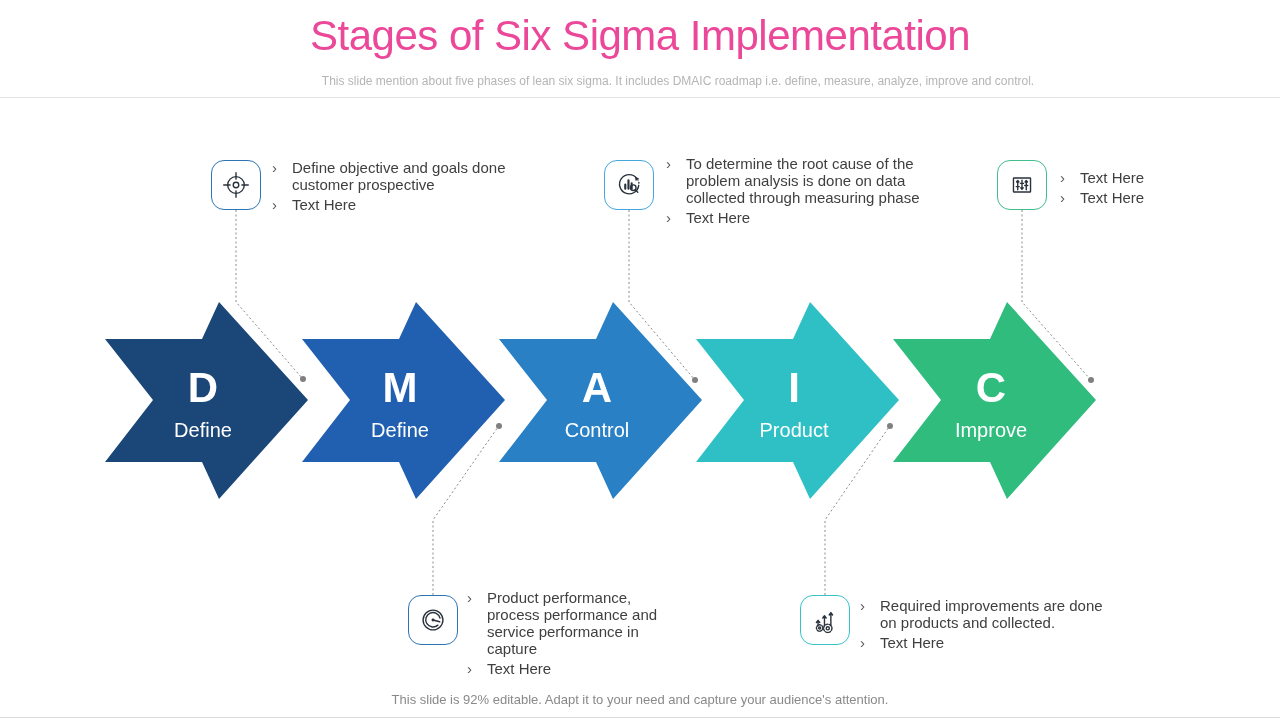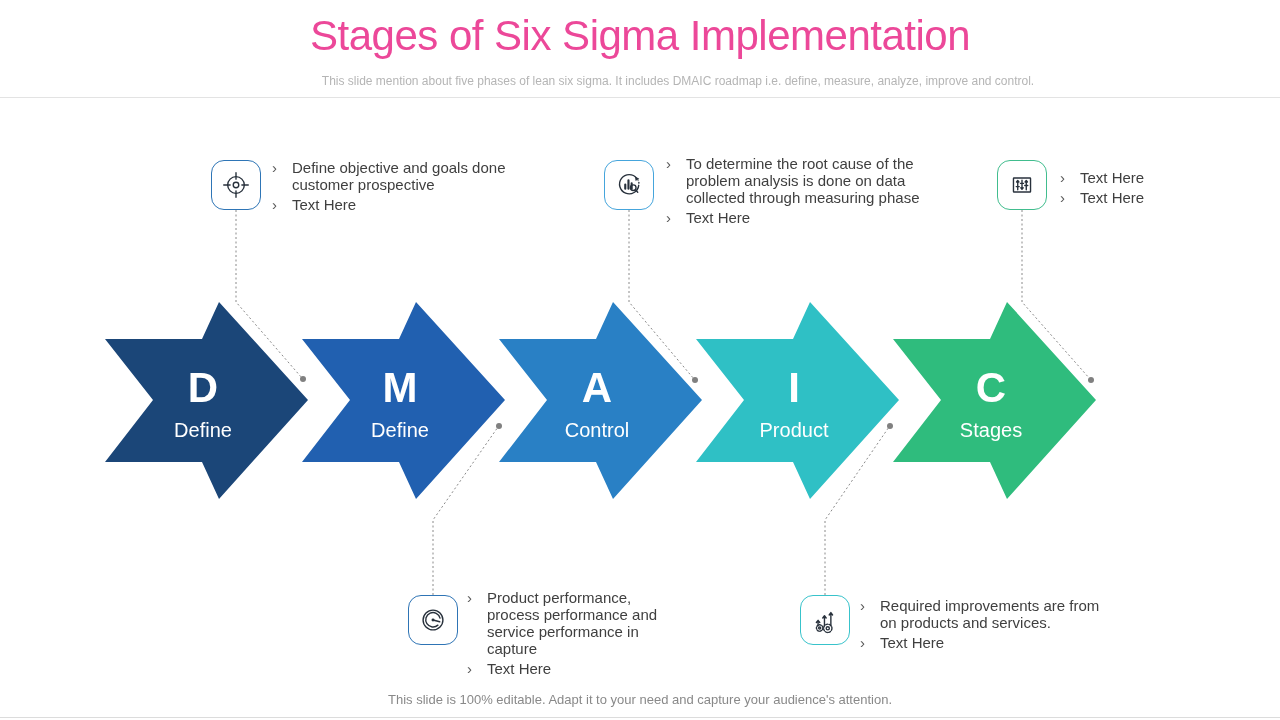--- a/index.html
+++ b/index.html
@@ -92,21 +92,21 @@
   <div class="arrow-text" style="left:507px;top:367px;">
     <div class="arrow-letter">A</div>
     <div class="arrow-label">Control</div>
   </div>
   <div class="arrow-text" style="left:704px;top:367px;">
     <div class="arrow-letter">I</div>
     <div class="arrow-label">Product</div>
   </div>
   <div class="arrow-text" style="left:901px;top:367px;">
     <div class="arrow-letter">C</div>
-    <div class="arrow-label">Stages</div>
+    <div class="arrow-label">Improve</div>
   </div>
 
   <div class="icon-box ic-define" style="left:211px;top:160px;">
     <svg width="32" height="32" viewBox="0 0 30 30">
       <g class="glyph">
         <circle cx="15" cy="15" r="7.8"></circle>
         <circle cx="15" cy="15" r="2.6"></circle>
         <path d="M15,3.5 V9.5 M15,20.5 V26.5 M3.5,15 H9.5 M20.5,15 H26.5"></path>
       </g>
     </svg>
@@ -190,35 +190,35 @@
     </div>
     <div class="note">
       <span class="bullet">›</span>
       <span class="note-text">Text Here</span>
     </div>
   </div>
 
   <div class="callout" style="left:860px;top:597px;width:252px;">
     <div class="note">
       <span class="bullet">›</span>
-      <span class="note-text">Required improvements are from on products and services.</span>
+      <span class="note-text">Required improvements are done on products and collected.</span>
     </div>
     <div class="note">
       <span class="bullet">›</span>
       <span class="note-text">Text Here</span>
     </div>
   </div>
 
   <div class="callout" style="left:1060px;top:169px;width:120px;">
     <div class="note">
       <span class="bullet">›</span>
       <span class="note-text">Text Here</span>
     </div>
     <div class="note">
       <span class="bullet">›</span>
       <span class="note-text">Text Here</span>
     </div>
   </div>
 
-  <p class="footer">This slide is 100% editable. Adapt it to your need and capture your audience's attention.</p>
+  <p class="footer">This slide is 92% editable. Adapt it to your need and capture your audience's attention.</p>
   <div class="bottom-divider"></div>
 
 </div>
 
 </body></html>

